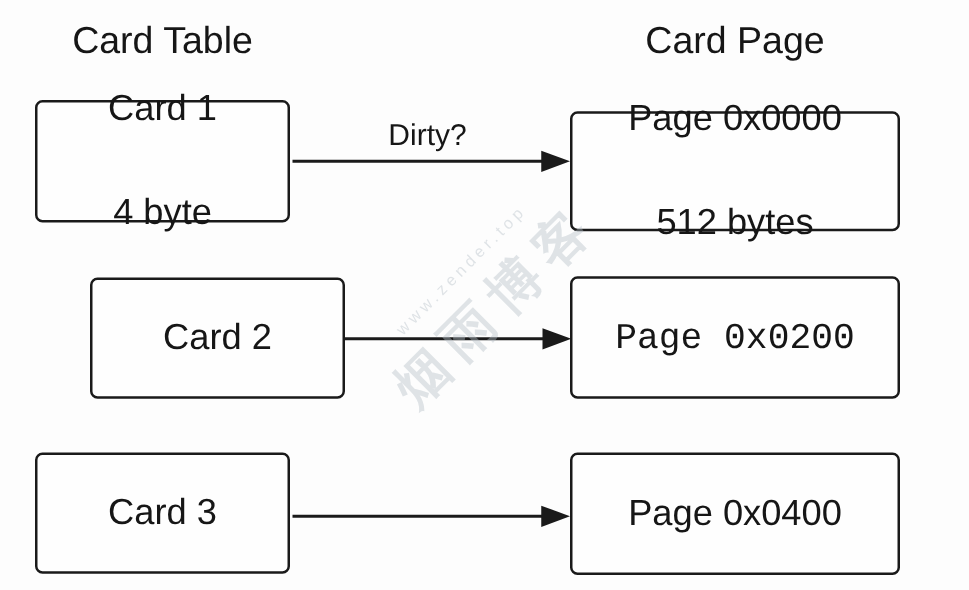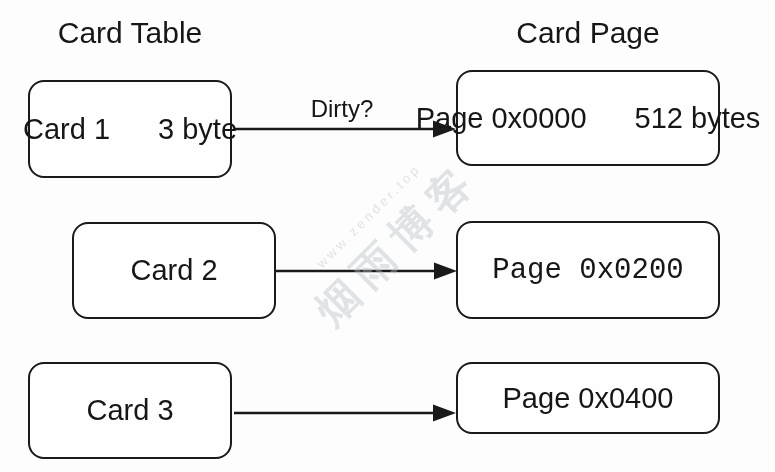--- a/index.html
+++ b/index.html
@@ -20,40 +20,40 @@
     text-align: center;
     white-space: nowrap;
   }
   .col-title.left  { left: 28px;  width: 204px; }
   .col-title.right { left: 456px; width: 264px; }
 
   .node {
     position: absolute;
     box-sizing: border-box;
     border: 2.5px solid #1a1a1a;
-    border-radius: 16px;
+    border-radius: 6px;
     background: #fefefe;
     display: flex;
-    flex-direction: row;
+    flex-direction: column;
     align-items: center;
     justify-content: center;
     font-size: 29px;
     line-height: 35px;
     text-align: center;
     white-space: nowrap;
     gap: 48px;
   }
   .node.card { left: 28px;  width: 204px; }
   .node.page { left: 456px; width: 264px; }
   .card.r1 { top: 80px;  height: 98px; }
   .card.r2 { top: 222px; height: 97px; margin-left: 44px; }
   .card.r3 { top: 362px; height: 97px; justify-content: center; }
-  .page.r1 { top: 70px;  height: 96px; text-align: center; }
+  .page.r1 { top: 89px;  height: 96px; text-align: center; }
   .page.r2 { top: 221px; height: 98px; font-family: Liberation Mono, monospace; }
-  .page.r3 { top: 362px; height: 72px; }
+  .page.r3 { top: 362px; height: 98px; }
 
   .arrow-layer {
     position: absolute;
     left: 0; top: 0;
     width: 775px; height: 472px;
     pointer-events: none;
   }
   .arrow-line { stroke: #1a1a1a; stroke-width: 2.5; }
   .arrow-head { fill: #1a1a1a; }
 
@@ -113,21 +113,21 @@
     <g>
       <line class="arrow-line" x1="234" y1="413" x2="435" y2="413"></line>
       <polygon class="arrow-head" points="433,404.5 456,413 433,421.5"></polygon>
     </g>
   </svg>
 
   <div class="arrow-label">Dirty?</div>
 
   <div class="node card r1">
     <span>Card 1</span>
-    <span>3 byte</span>
+    <span>4 byte</span>
   </div>
   <div class="node page r1">
     <span>Page 0x0000</span>
     <span>512 bytes</span>
   </div>
 
   <div class="node card r2">
     <span>Card 2</span>
   </div>
   <div class="node page r2">

